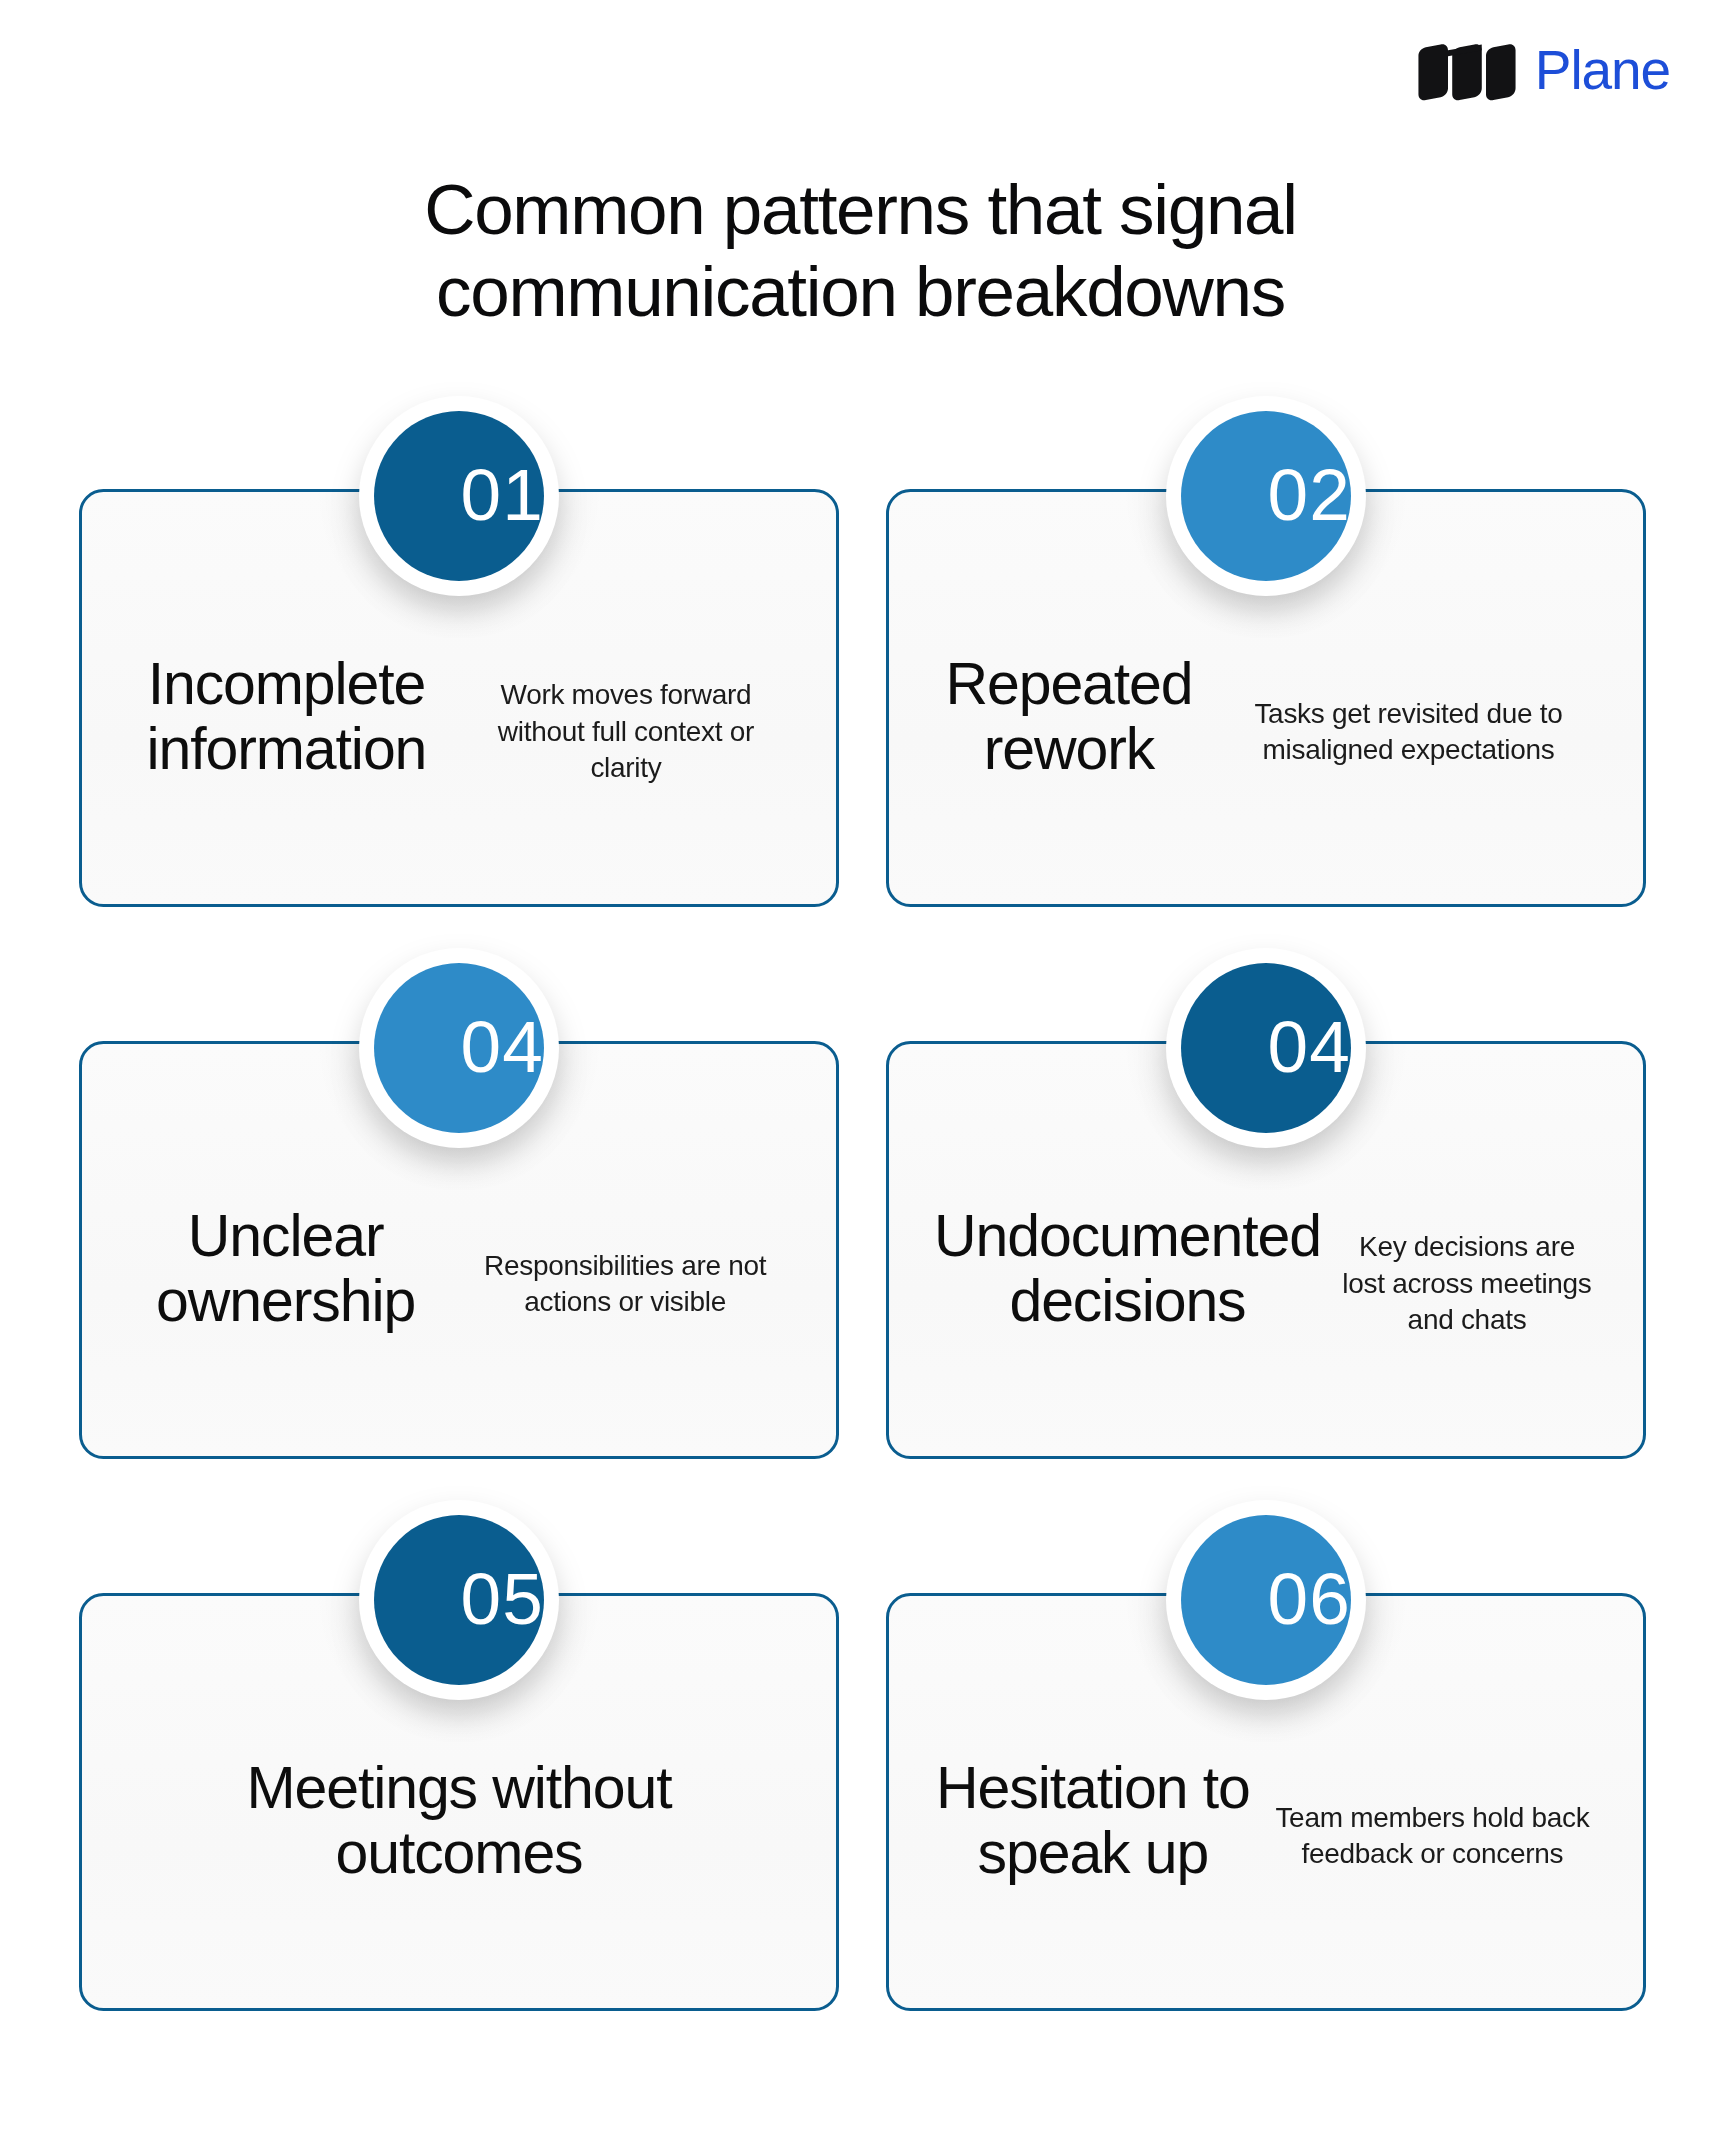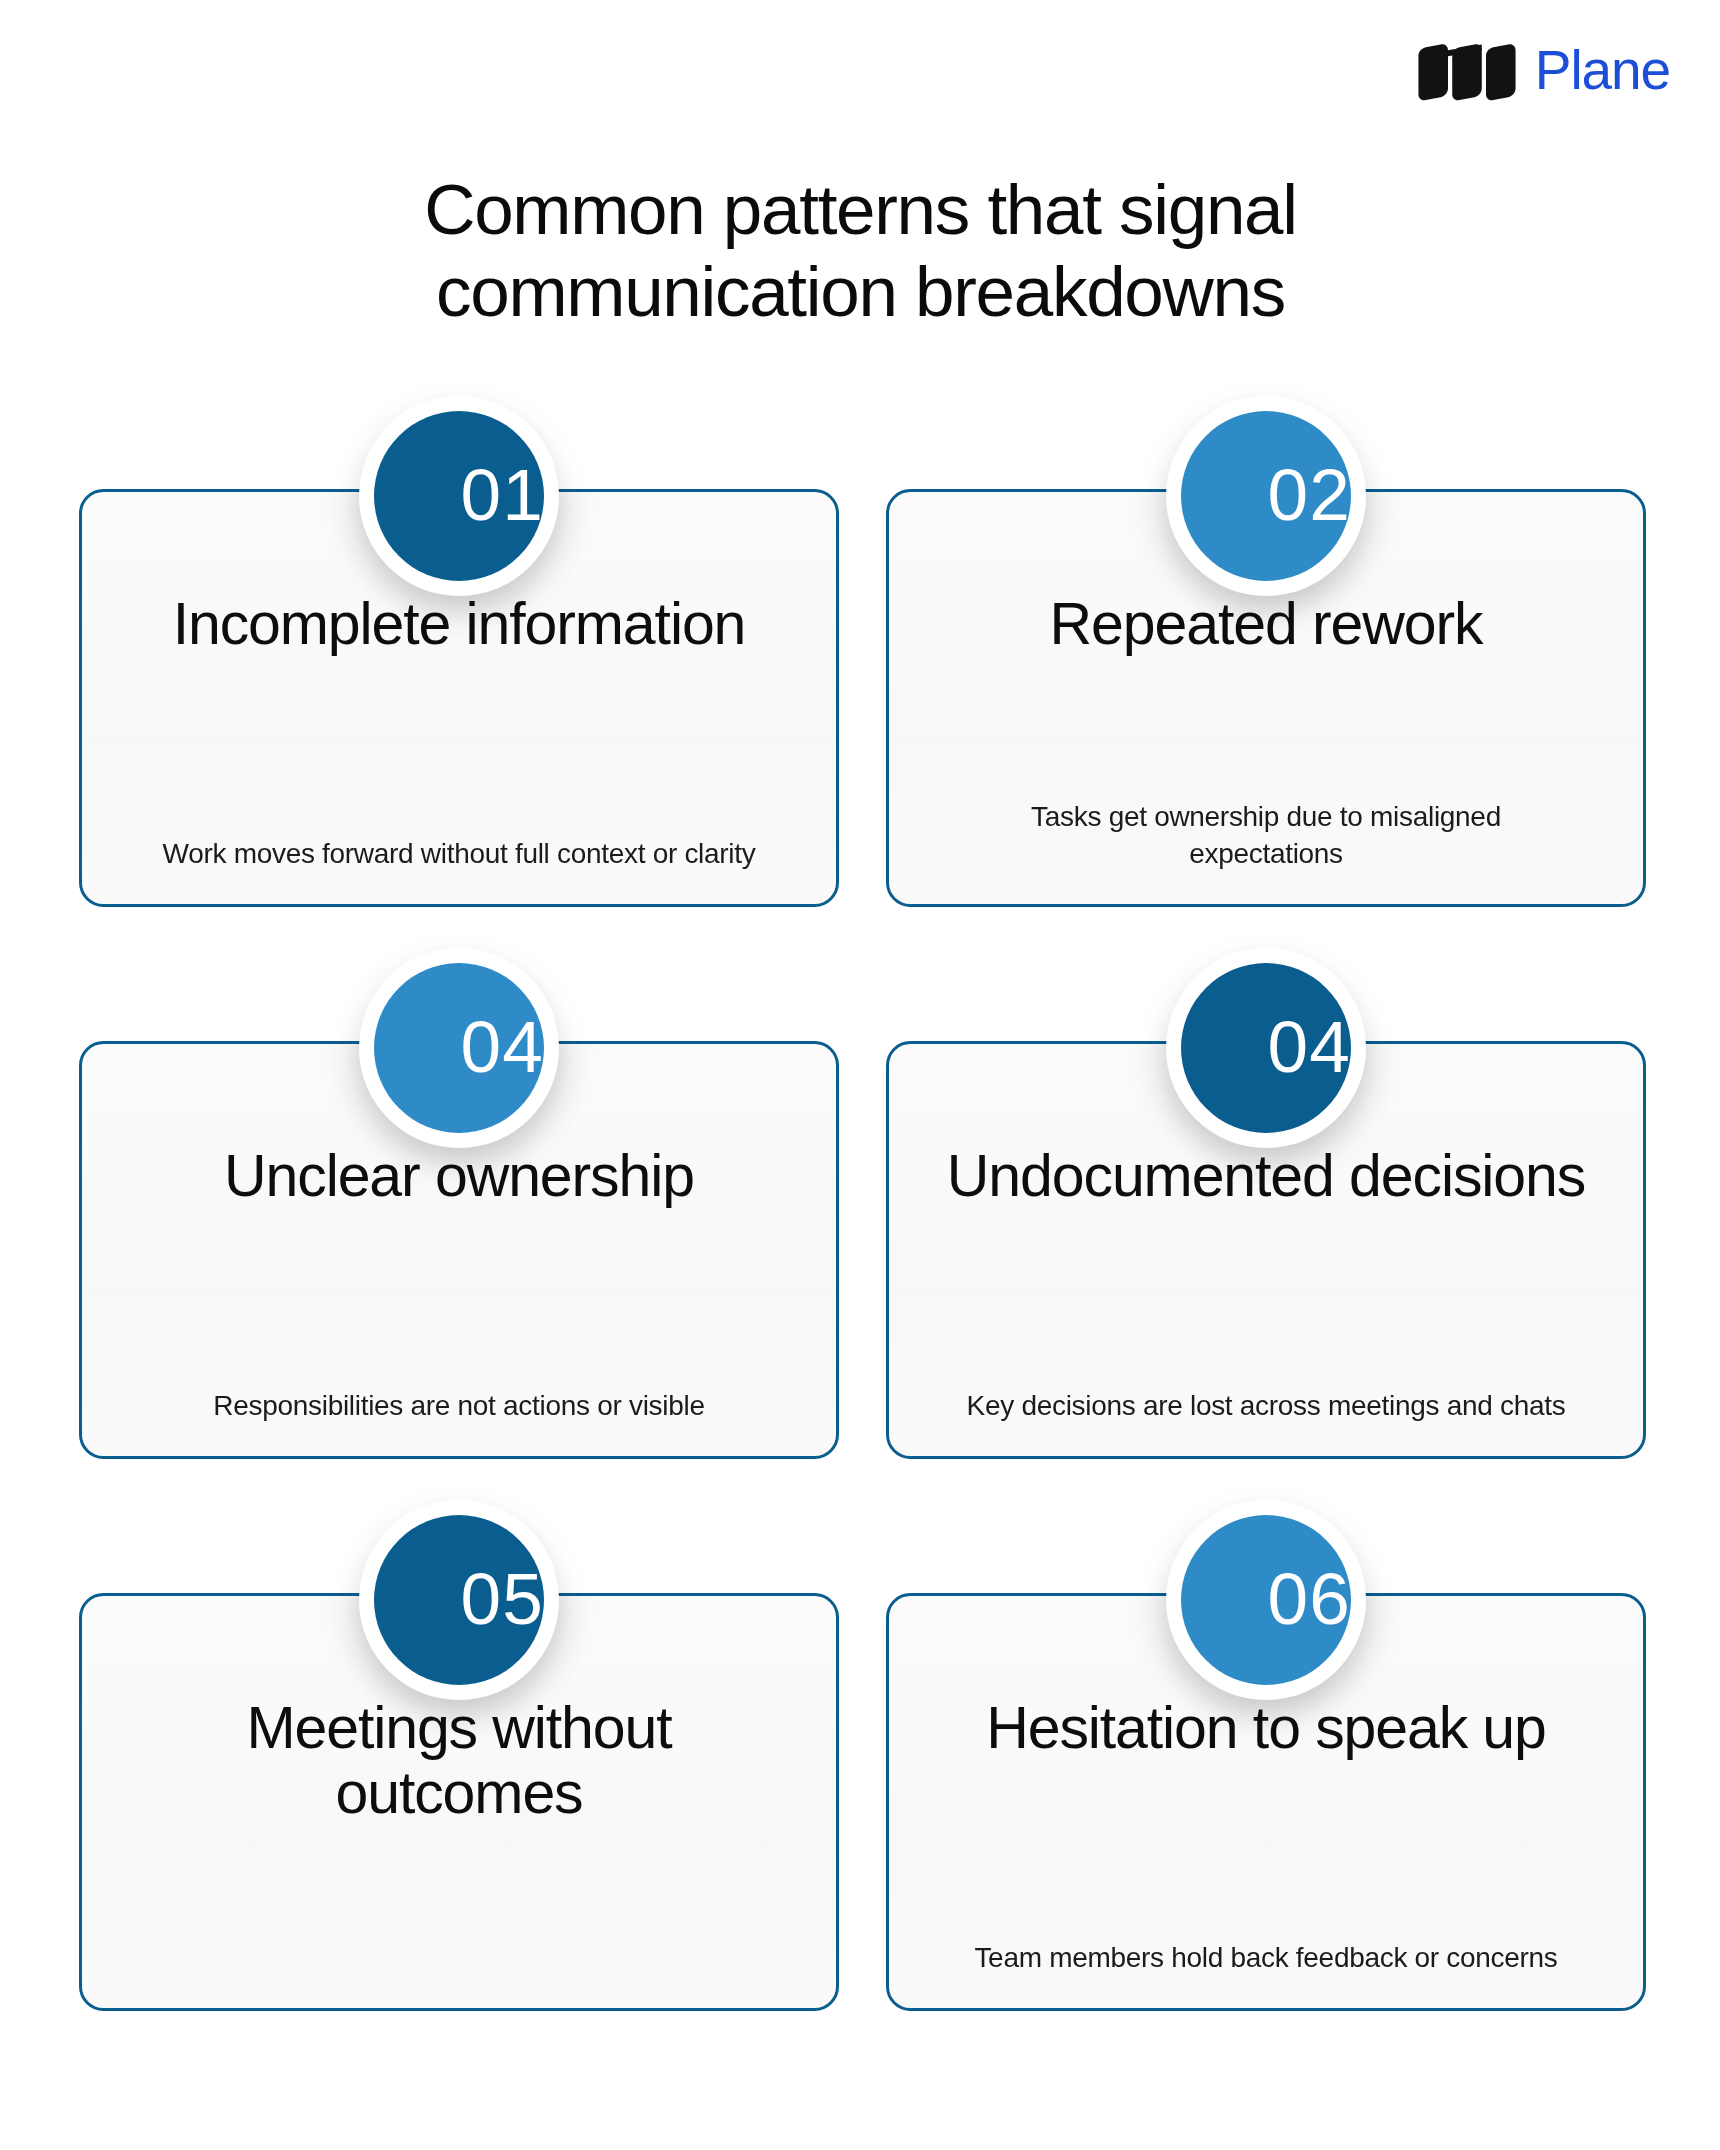--- a/index.html
+++ b/index.html
@@ -68,21 +68,21 @@
 
   .card-slot { position:relative; }
 
   .card {
     position:relative;
     height:418px;
     border:3.2px solid #0a5d8f;
     border-radius:24.4px;
     background:linear-gradient(180deg,#fbfbfb 0%, #f8f8f8 60%, #fafafa 100%);
     display:flex;
-    flex-direction:column;
+    flex-direction:row;
     align-items:center;
     justify-content:space-between;
     padding:100px 45px 32px 45px;
     text-align:center;
     overflow:hidden;
     gap:15px;
   }
   
   .card::before {
     content:"";
@@ -178,21 +178,21 @@
       <div class="badge">
         <div class="badge-inner dark">
           <span class="badge-num">01</span>
         </div>
       </div>
     </div>
 
     <div class="card-slot">
       <div class="card">
         <div class="card-title">Repeated rework</div>
-        <div class="card-desc">Tasks get ownership due to misaligned expectations</div>
+        <div class="card-desc">Tasks get revisited due to misaligned expectations</div>
       </div>
       <div class="badge">
         <div class="badge-inner light">
           <span class="badge-num">02</span>
         </div>
       </div>
     </div>
 
     <div class="card-slot">
       <div class="card">

